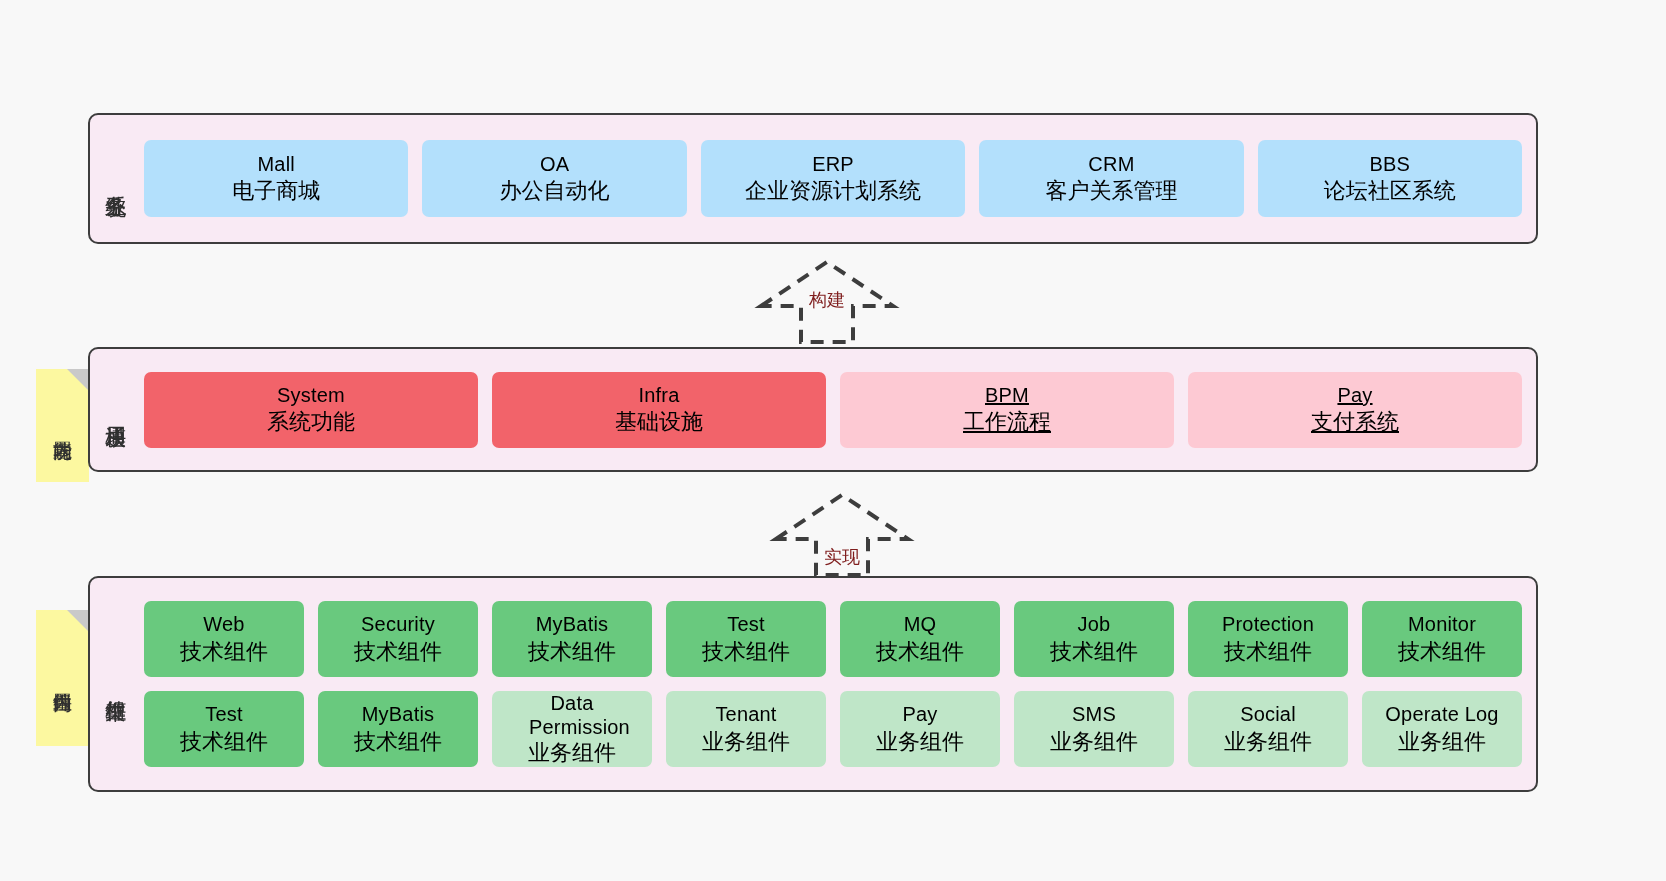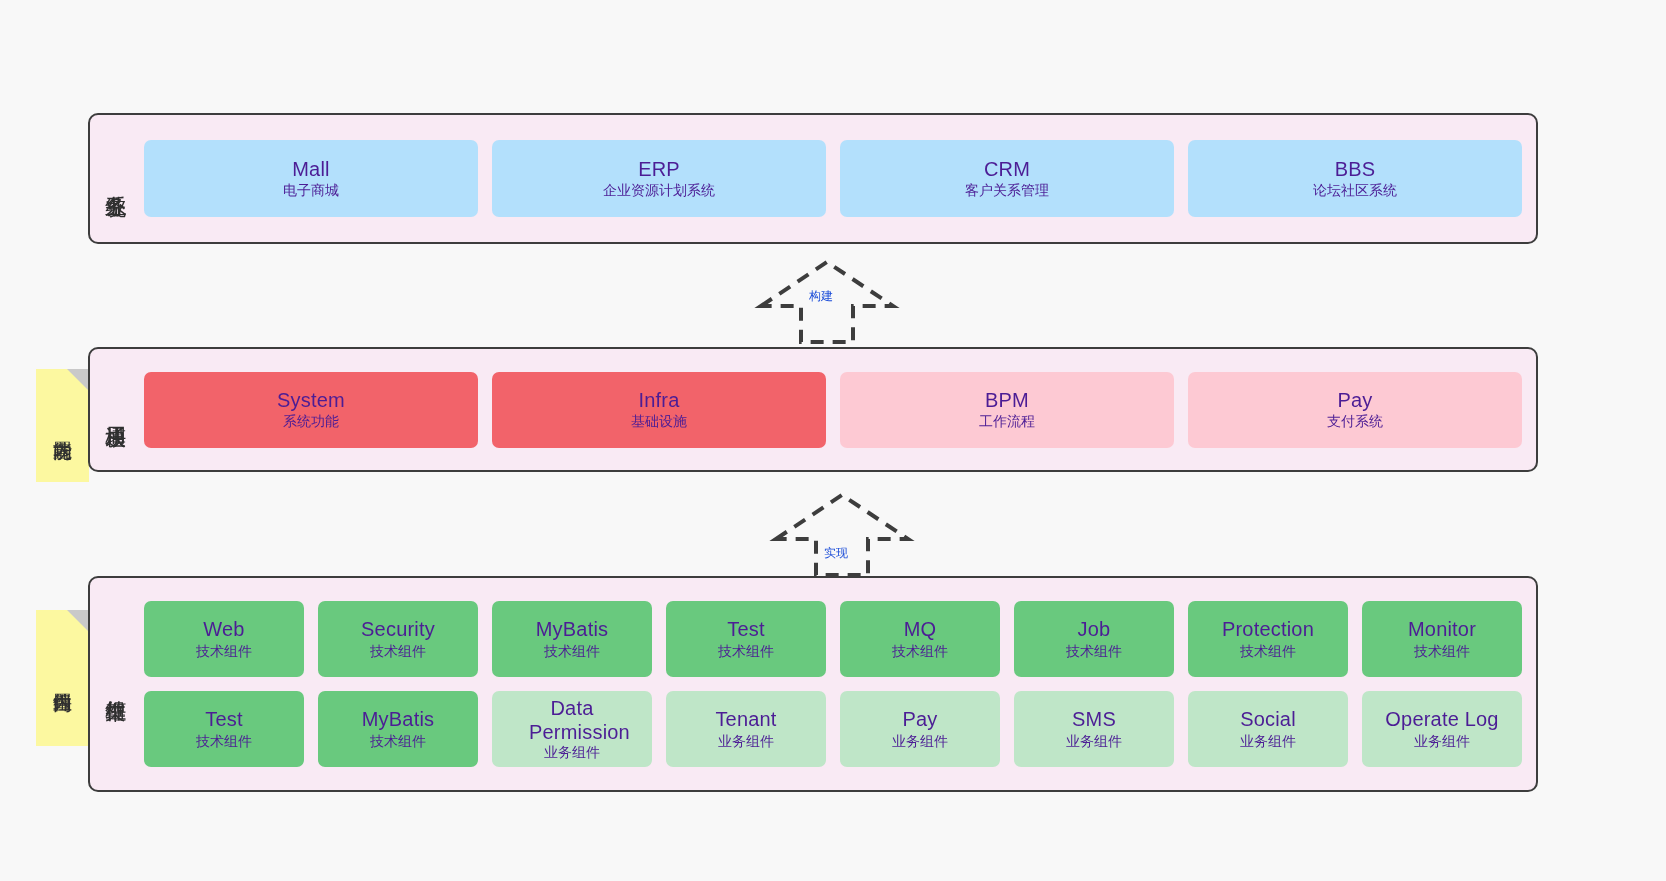--- a/index.html
+++ b/index.html
@@ -75,38 +75,38 @@
   .box {
     box-sizing: border-box;
     flex: 1 1 0;
     border-radius: 7px;
     display: flex;
     flex-direction: column;
     align-items: center;
     justify-content: center;
     text-align: center;
     line-height: 1.28;
-    color: #4c1d95;
+    color: #000000;
     padding: 4px 6px;
   }
   .box .bx-en {
     font-size: 20px;
     letter-spacing: 0.2px;
   }
   .box .bx-cn {
-    font-size: 14px;
+    font-size: 22px;
   }
 
   .h-biz  { height: 77px; }
   .h-mod  { height: 76px; }
   .h-comp { height: 76px; }
 
   .c-blue       { background: #b3e0fc; }
   .c-red        { background: #f2636a; }
-  .c-pink       { background: #fdc9d3; }
+  .c-pink       { background: #fdc9d3; text-decoration: underline; }
   .c-green      { background: #69c97e; }
   .c-lightgreen { background: #bfe6c8; }
 
   
   .note {
     position: absolute;
     box-sizing: border-box;
     background: #fcf8a0;
     display: flex;
     align-items: center;
@@ -129,40 +129,44 @@
     border-top: 22px solid #c9c9c9;
   }
 
   
   .arrow {
     position: absolute;
   }
   .arrow svg { display: block; overflow: visible; }
   .arrow-label {
     position: absolute;
-    font-size: 12px;
-    color: #1d4ed8;
+    font-size: 18px;
+    color: #7f1d1d;
     background: transparent;
     white-space: nowrap;
   }
 </style>
 </head>
 <body>
 
 <div id="canvas">
 
   <div class="layer" style="left:88px; top:113px; width:1450px; height:131px;">
     <div class="layer-title">业务系统</div>
     <div class="layer-body">
 
       <div class="box h-biz c-blue">
         <span class="bx-en">Mall</span>
         <span class="bx-cn">电子商城</span>
       </div>
 
+      <div class="box h-biz c-blue">
+        <span class="bx-en">OA</span>
+        <span class="bx-cn">办公自动化</span>
+      </div>
 
       <div class="box h-biz c-blue">
         <span class="bx-en">ERP</span>
         <span class="bx-cn">企业资源计划系统</span>
       </div>
 
       <div class="box h-biz c-blue">
         <span class="bx-en">CRM</span>
         <span class="bx-cn">客户关系管理</span>
       </div>

